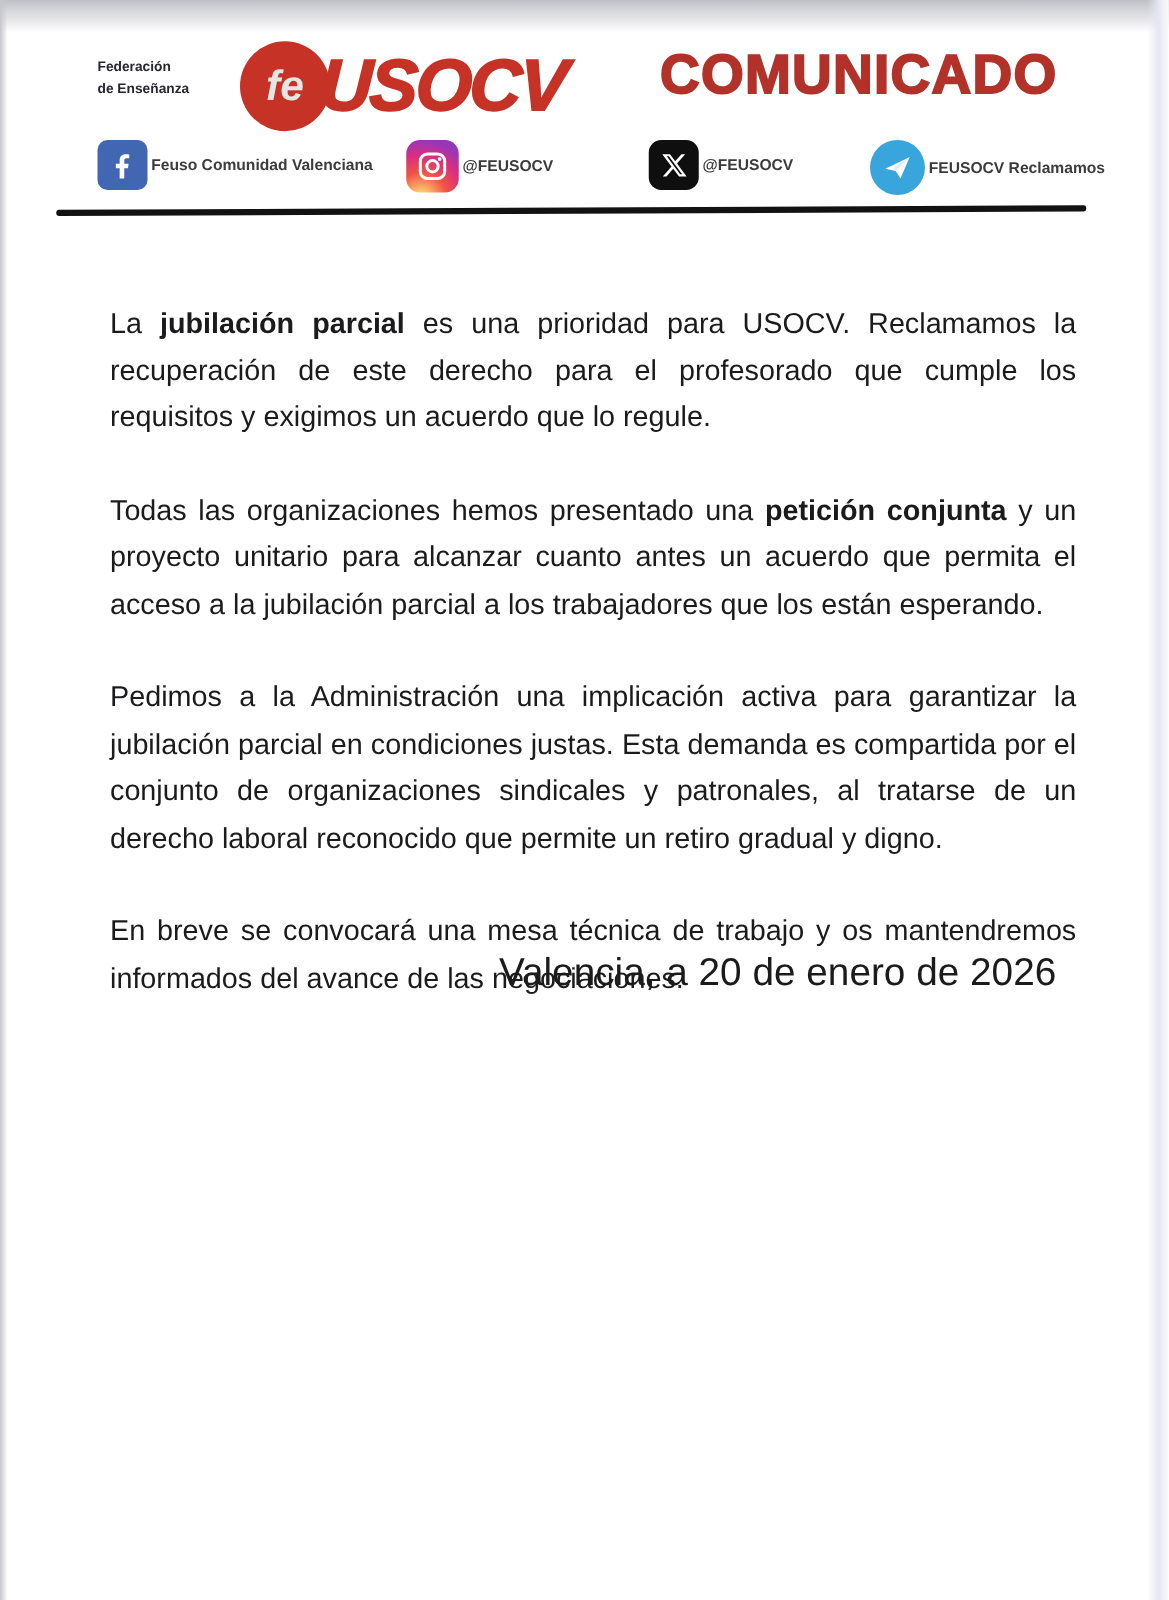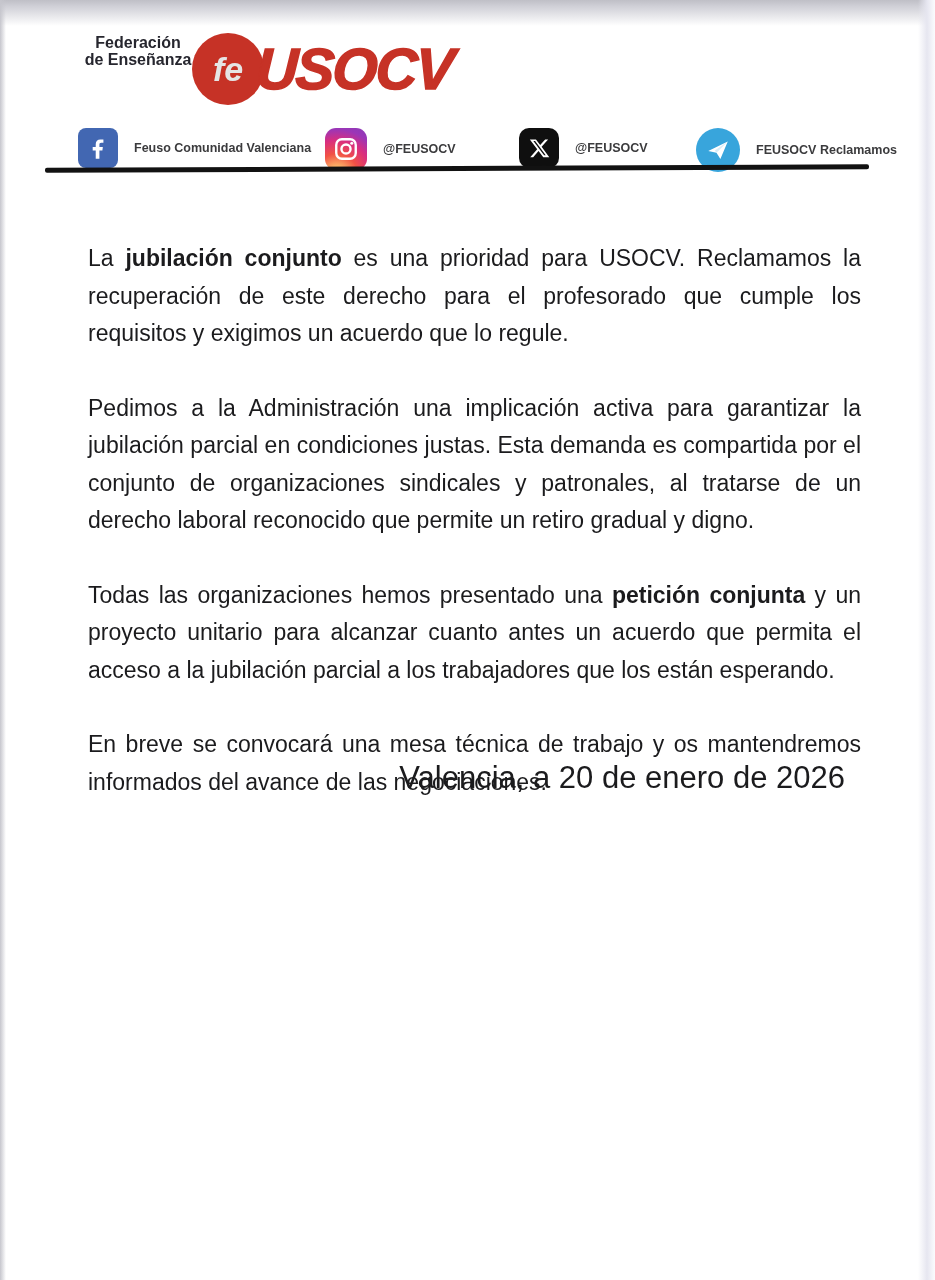--- a/index.html
+++ b/index.html
@@ -9,39 +9,39 @@
   }
   
   .edge-top    { position:absolute; top:0; left:0; right:0; height:26px;
                  background:linear-gradient(to bottom,#bfbfc6 0,#cfcfd6 6px,rgba(255,255,255,0) 26px); }
   .edge-left   { position:absolute; top:0; left:0; bottom:0; width:6px;
                  background:linear-gradient(to right,#c6c6cd,rgba(255,255,255,0)); }
   .edge-right  { position:absolute; top:0; right:0; bottom:0; width:17px;
                  background:linear-gradient(to left,#fbfbfd 0,#e6e6f0 8px,rgba(255,255,255,0) 17px); }
 
   
-  .org-name { position:absolute; left:78px; top:34px; width:120px; text-align:center;
-              font-weight:700; font-size:16px; line-height:17px; color:#26262e; }
+  .org-name { position:absolute; left:78px; top:46px; width:120px; text-align:left;
+              font-weight:700; font-size:11px; line-height:17px; color:#26262e; }
   .org-name span { display:block; }
 
   .logo { position:absolute; left:192px; top:30px; height:78px; display:flex; align-items:center;
           color:var(--logo-red,#c63226); }
   .logo-circle { width:72px; height:72px; border-radius:50%; background:var(--logo-red,#c63226);
                  color:#e5e5e5; display:flex; align-items:center; justify-content:center;
                  font-weight:800; font-size:34px; font-style:italic; }
   .logo-rest { font-size:58px; font-weight:800; font-style:italic; letter-spacing:-2px;
                margin-left:-8px; transform:skewX(-3deg);
                -webkit-text-stroke:1.5px var(--logo-red,#c63226); line-height:1; }
 
   .comunicado-title { position:absolute; left:528px; top:38px; font-size:44px; font-weight:800;
            color:var(--title-red,#b2322a); letter-spacing:1px; line-height:1;
            -webkit-text-stroke:1.6px var(--title-red,#b2322a); }
 
   
-  .social-item { position:absolute; top:128px; display:flex; align-items:center; gap:16px;text-align:center; }
+  .social-item { position:absolute; top:112px; display:flex; align-items:center; gap:3px;text-align:center; }
   .si-0 { left:78px; } .si-1 { left:325px; } .si-2 { left:519px; } .si-3 { left:696px; }
   .icon { flex:none; display:flex; align-items:center; justify-content:center; }
   .icon-fb { width:40px; height:40px; border-radius:8px; background:var(--facebook-blue,#4267B2); }
   .icon-ig { width:42px; height:42px; border-radius:11px;
              background:radial-gradient(circle at 28% 112%, #fed373 8%, #f15245 38%, #d92e7f 62%, #9b36b7 82%, #8a3ab9 100%); }
   .icon-x  { width:40px; height:40px; border-radius:10px; background:#0f0f0f; }
   .icon-tg { width:44px; height:44px; border-radius:50%; background:var(--telegram-blue,#38a5dc); }
   .social-label { font-size:12.5px; font-weight:700; color:#3b3b3d; white-space:nowrap; }
 
   .divider { position:absolute; left:45px; top:166px; width:824px; height:5px; background:#121212;
@@ -68,20 +68,21 @@
   <div class="org-name">
     <span>Federación</span>
     <span>de Enseñanza</span>
   </div>
 
   <div class="logo">
     <div class="logo-circle">fe</div>
     <div class="logo-rest">USOCV</div>
   </div>
 
+  <div class="comunicado-title">COMUNICADO</div>
 
   <div class="social-item si-0">
     <span class="icon icon-fb">
       <svg width="26" height="26" viewBox="0 0 24 24" aria-hidden="true">
         <path fill="#ffffff" d="M15.1 7.1h1.9V4.2c-.33-.04-1.46-.14-2.77-.14-2.74 0-4.33 1.66-4.33 4.52v2.52H7.1v3.3h2.8V22h3.4v-7.6h2.76l.42-3.3h-3.18V8.9c0-1 .27-1.8 1.8-1.8z"></path>
       </svg>
     </span>
     <span class="social-label">Feuso Comunidad Valenciana</span>
   </div>
 
@@ -111,21 +112,21 @@
         <polygon fill="#ffffff" points="3,13 21,4.2 14.2,20.2 10.6,14.6"></polygon>
         <polygon fill="#d8edf8" points="10.6,14.6 21,4.2 9.1,12.4"></polygon>
       </svg>
     </span>
     <span class="social-label">FEUSOCV Reclamamos</span>
   </div>
 
   <div class="divider"></div>
 
   <div class="body-text" id="paragraphs">
-      <p class="body-par"><span>La </span><span class="seg-bold">jubilación conjunto</span><span> es una prioridad para USOCV. Reclamamos la recuperación de este derecho para el profesorado que cumple los requisitos y exigimos un acuerdo que lo regule.</span></p>
+      <p class="body-par"><span>La </span><span class="seg-bold">jubilación parcial</span><span> es una prioridad para USOCV. Reclamamos la recuperación de este derecho para el profesorado que cumple los requisitos y exigimos un acuerdo que lo regule.</span></p>
+      <p class="body-par"><span>Todas las organizaciones hemos presentado una </span><span class="seg-bold">petición conjunta</span><span> y un proyecto unitario para alcanzar cuanto antes un acuerdo que permita el acceso a la jubilación parcial a los trabajadores que los están esperando.</span></p>
       <p class="body-par"><span>Pedimos a la Administración una implicación activa para garantizar la jubilación parcial en condiciones justas. Esta demanda es compartida por el conjunto de organizaciones sindicales y patronales, al tratarse de un derecho laboral reconocido que permite un retiro gradual y digno.</span></p>
-      <p class="body-par"><span>Todas las organizaciones hemos presentado una </span><span class="seg-bold">petición conjunta</span><span> y un proyecto unitario para alcanzar cuanto antes un acuerdo que permita el acceso a la jubilación parcial a los trabajadores que los están esperando.</span></p>
       <p class="body-par"><span>En breve se convocará una mesa técnica de trabajo y os mantendremos informados del avance de las negociaciones.</span></p>
     </div>
 
   <div class="date-line">Valencia, a 20 de enero de 2026</div>
 
 </div>
 
 </body></html>

